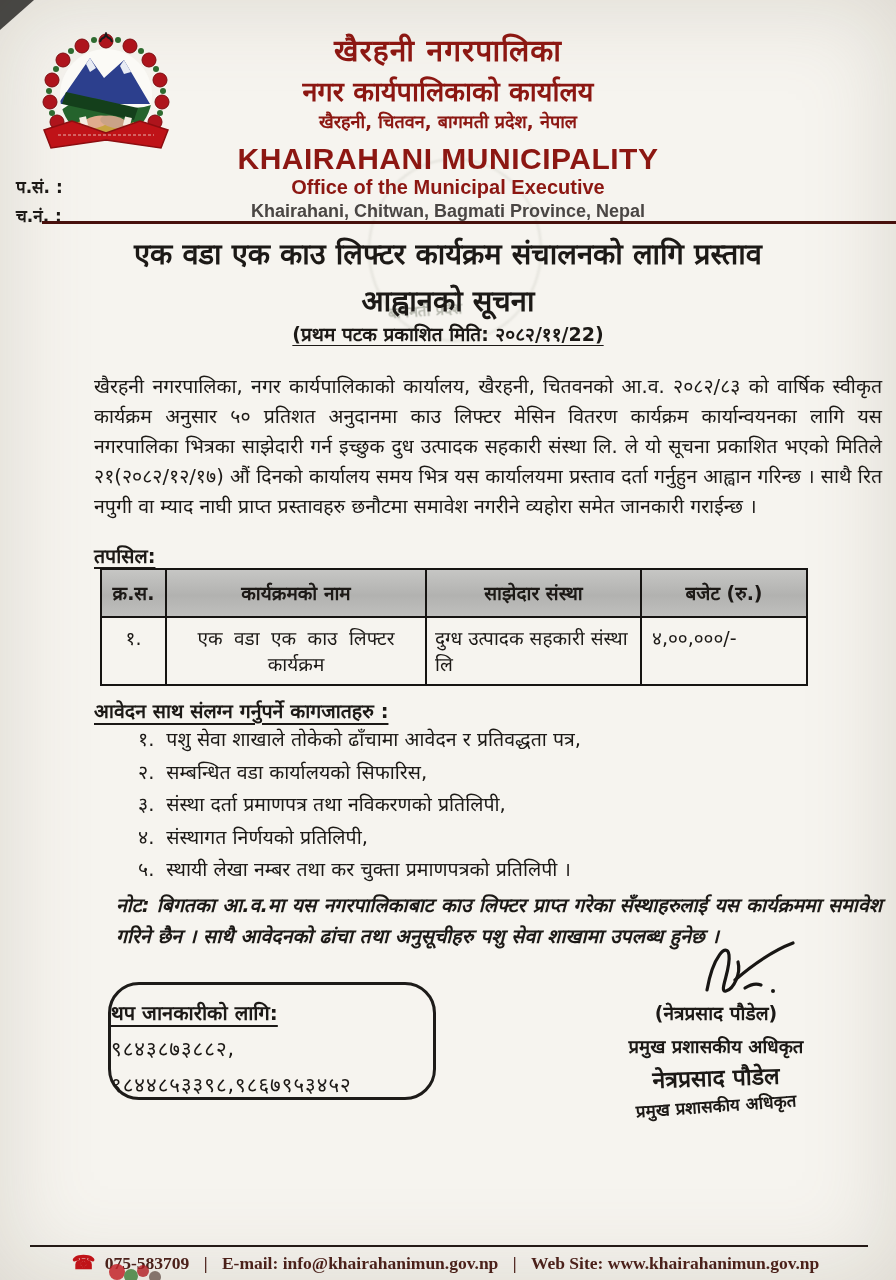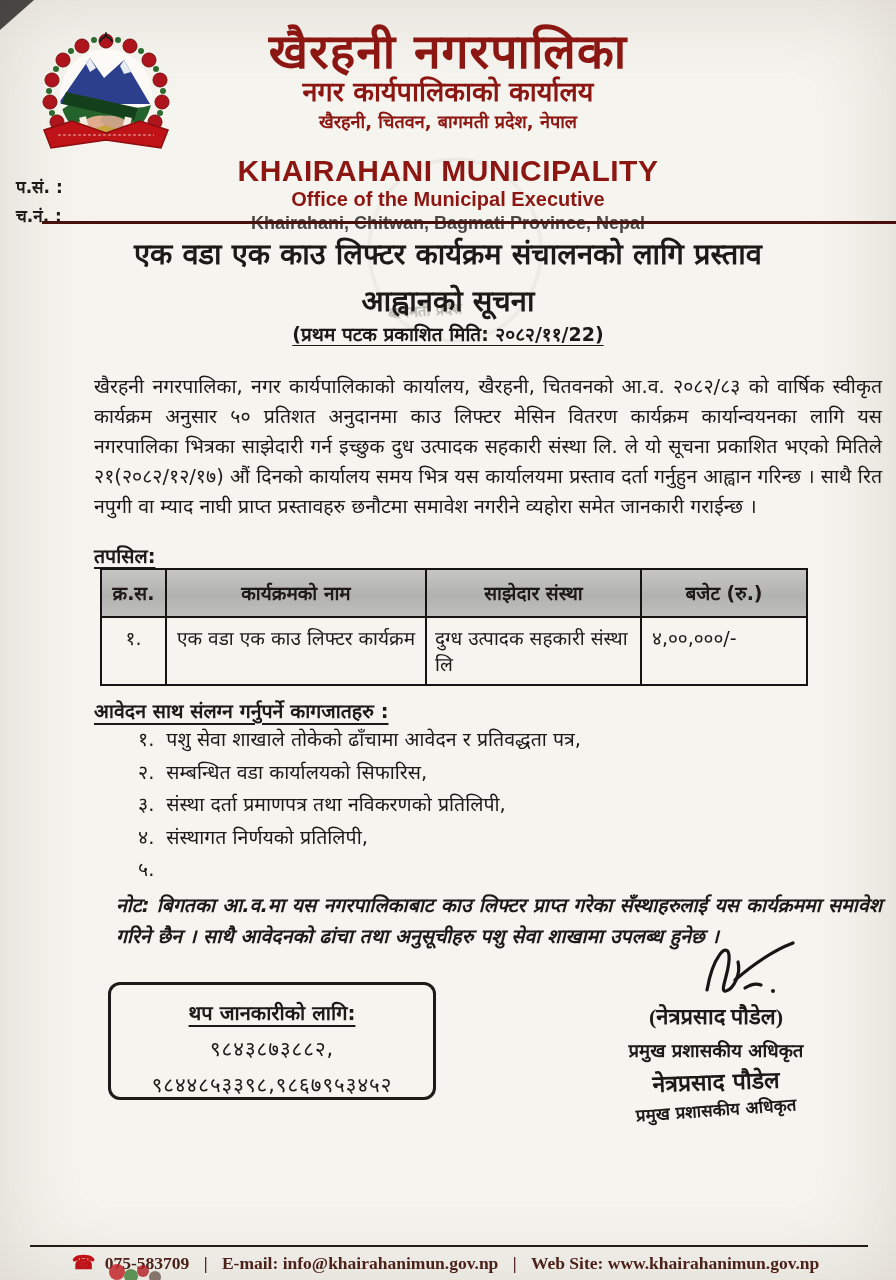--- a/index.html
+++ b/index.html
@@ -17,25 +17,25 @@
   .corner-mark{left:0;top:0;width:34px;height:30px;
     background:#2c2a28;clip-path:polygon(0 0,100% 0,0 100%);opacity:.85;}
   .watermark-stamp{left:368px;top:158px;width:170px;height:180px;
     border:2px solid rgba(104,110,92,.25);border-radius:50%;
     filter:blur(1px);opacity:.55;}
   .watermark-text{color:rgba(96,102,84,.4);font-size:15px;font-weight:bold;filter:blur(.6px);}
 
   
   .emblem{left:38px;top:32px;width:136px;height:150px;}
   .lh{left:0;right:0;top:26px;}
-  .lh-name-np{font-size:48px;line-height:50px;font-weight:bold;letter-spacing:1px;}
+  .lh-name-np{font-size:30px;line-height:50px;font-weight:bold;letter-spacing:1px;}
   .lh-office-np{font-size:27px;line-height:32px;font-weight:bold;margin-top:0;}
   .lh-addr-np{font-size:18px;line-height:24px;font-weight:bold;margin-top:2px;}
   .lh-name-en{font-family:"Liberation Sans","DejaVu Sans",sans-serif;
-    font-size:30px;line-height:33px;font-weight:bold;letter-spacing:.5px;margin-top:20px;}
+    font-size:30px;line-height:33px;font-weight:bold;letter-spacing:.5px;margin-top:8px;}
   .lh-office-en{font-family:"Liberation Sans","DejaVu Sans",sans-serif;
     font-size:20px;line-height:23px;font-weight:bold;margin-top:1px;}
   .lh-addr-en{font-family:"Liberation Sans","DejaVu Sans",sans-serif;
     font-size:18px;line-height:22px;font-weight:bold;color:#4a4644;margin-top:1px;}
   .refs{left:16px;top:173px;font-size:17px;font-weight:bold;line-height:29px;}
   .head-rule{left:42px;top:221px;width:854px;height:0;border-top:3px solid #47100c;}
 
   
   .title1{left:0;right:0;top:233px;font-size:29px;font-weight:bold;}
   .title2{left:0;right:0;top:280px;font-size:29px;font-weight:bold;}
@@ -48,44 +48,44 @@
   
   .sched-head{left:94px;top:542px;font-size:19.5px;font-weight:bold;
     text-decoration:underline;text-underline-offset:4px;text-decoration-thickness:2px;}
   table.sched{left:100px;top:568px;position:absolute;border-collapse:collapse;
     width:706px;table-layout:fixed;}
   table.sched th,table.sched td{border:2px solid #161412;margin-left:34px;}
   table.sched th{height:44px;font-size:19px;font-weight:bold;
     background:linear-gradient(180deg,#c6c6c4 0%,#b2b2b0 55%,#bfbfbd 100%);}
   table.sched td{height:58px;vertical-align:top;padding-top:7px;font-size:19px;}
   .c1{width:65px;} .c2{width:260px;} .c3{width:215px;} .c4{width:166px;}
-  td.c1{text-align:center;} td.c2{text-align:center;}
+  td.c1{text-align:center;} td.c2{text-align:center;font-family:Liberation Mono, monospace;}
   td.c3{padding-left:8px;} td.c4{padding-left:10px;border-radius:24px;}
 
   
   .attach-head{left:94px;top:697px;font-size:19.5px;font-weight:bold;
     text-decoration:underline;text-underline-offset:5px;text-decoration-thickness:2px;}
   .attach-list{left:138px;top:724px;width:680px;}
   .attach-item{display:flex;gap:12px;font-size:19.5px;line-height:32.5px;}
 
   
   .note{left:116px;width:766px;top:890px;font-size:19.5px;line-height:31px;
     font-style:italic;font-weight:bold;text-align:justify;}
 
   
   .sig-scribble{left:693px;top:938px;width:112px;height:68px;}
   .sig-block{left:588px;top:1000px;width:256px;text-align:center;}
-  .sig-name{font-size:22px;font-weight:bold;font-family:Liberation Serif, serif;}
+  .sig-name{font-size:19px;font-weight:bold;}
   .sig-desig{font-size:18.5px;font-weight:bold;margin-top:7px;}
   .stamp-name{font-size:23px;font-weight:bold;margin-top:3px;transform:rotate(-2deg);}
   .stamp-desig{font-size:17px;font-weight:bold;margin-top:1px;transform:rotate(-4deg);}
 
   
   .contact-box{left:108px;top:982px;width:322px;height:112px;
-    border:3px solid #1d1b19;border-radius:12px;text-align:center;}
+    border:3px solid #1d1b19;border-radius:31px;text-align:left;}
   .contact-head{margin-top:14px;font-size:20px;font-weight:bold;
     text-decoration:underline;text-underline-offset:5px;text-decoration-thickness:2px;}
   .contact-line{font-size:20.5px;margin-top:8px;letter-spacing:1px;}
 
   
   .foot-rule{left:30px;top:1245px;width:838px;height:0;border-top:2.5px solid #241a16;}
   .footer{left:0;right:0;top:1251px;font-size:17.5px;font-weight:bold;color:#4b211a;
     font-family:"Liberation Serif","DejaVu Serif",serif;}
   .footer .phone-glyph{color:#c01318;font-size:19px;}
   .footer .seg{margin:0 5px;}
@@ -210,20 +210,21 @@
   <div class="attach-item">
     <span>३.</span>
     <span>संस्था दर्ता प्रमाणपत्र तथा नविकरणको प्रतिलिपी,</span>
   </div>
   <div class="attach-item">
     <span>४.</span>
     <span>संस्थागत निर्णयको प्रतिलिपी,</span>
   </div>
   <div class="attach-item">
     <span>५.</span>
+    <span>स्थायी लेखा नम्बर तथा कर चुक्ता प्रमाणपत्रको प्रतिलिपी ।</span>
   </div>
 </div>
 
 <div class="abs note">नोट: बिगतका आ.व.मा यस नगरपालिकाबाट काउ लिफ्टर प्राप्त गरेका सँस्थाहरुलाई यस कार्यक्रममा समावेश गरिने छैन । साथै आवेदनको ढांचा तथा अनुसूचीहरु पशु सेवा शाखामा उपलब्ध हुनेछ ।</div>
 
 <svg class="abs sig-scribble" viewBox="0 0 112 68">
   <g fill="none" stroke="#181614" stroke-width="3.2" stroke-linecap="round">
     <path d="M14 52 C 20 18, 34 4, 36 17 C 38 32, 25 55, 33 53 C 41 51, 48 35, 45 24"></path>
     <path d="M42 42 C 56 30, 76 14, 100 5"></path>
     <path d="M52 50 C 58 46, 63 45, 68 47"></path>

